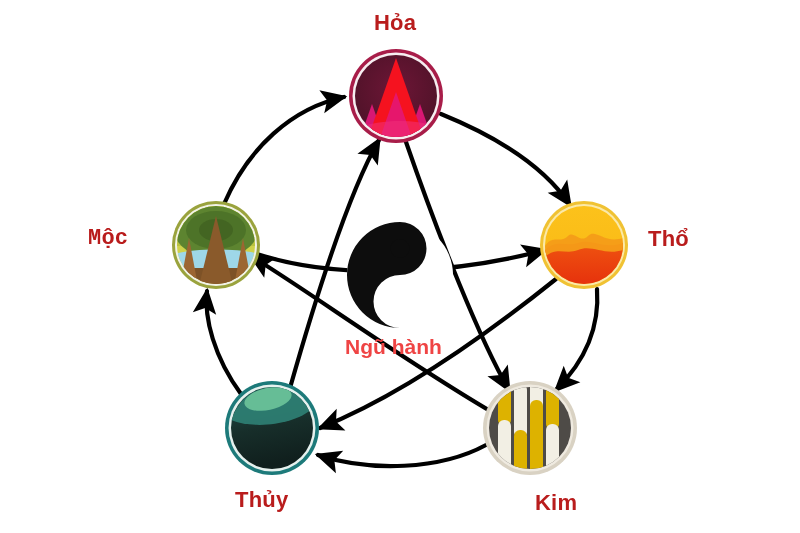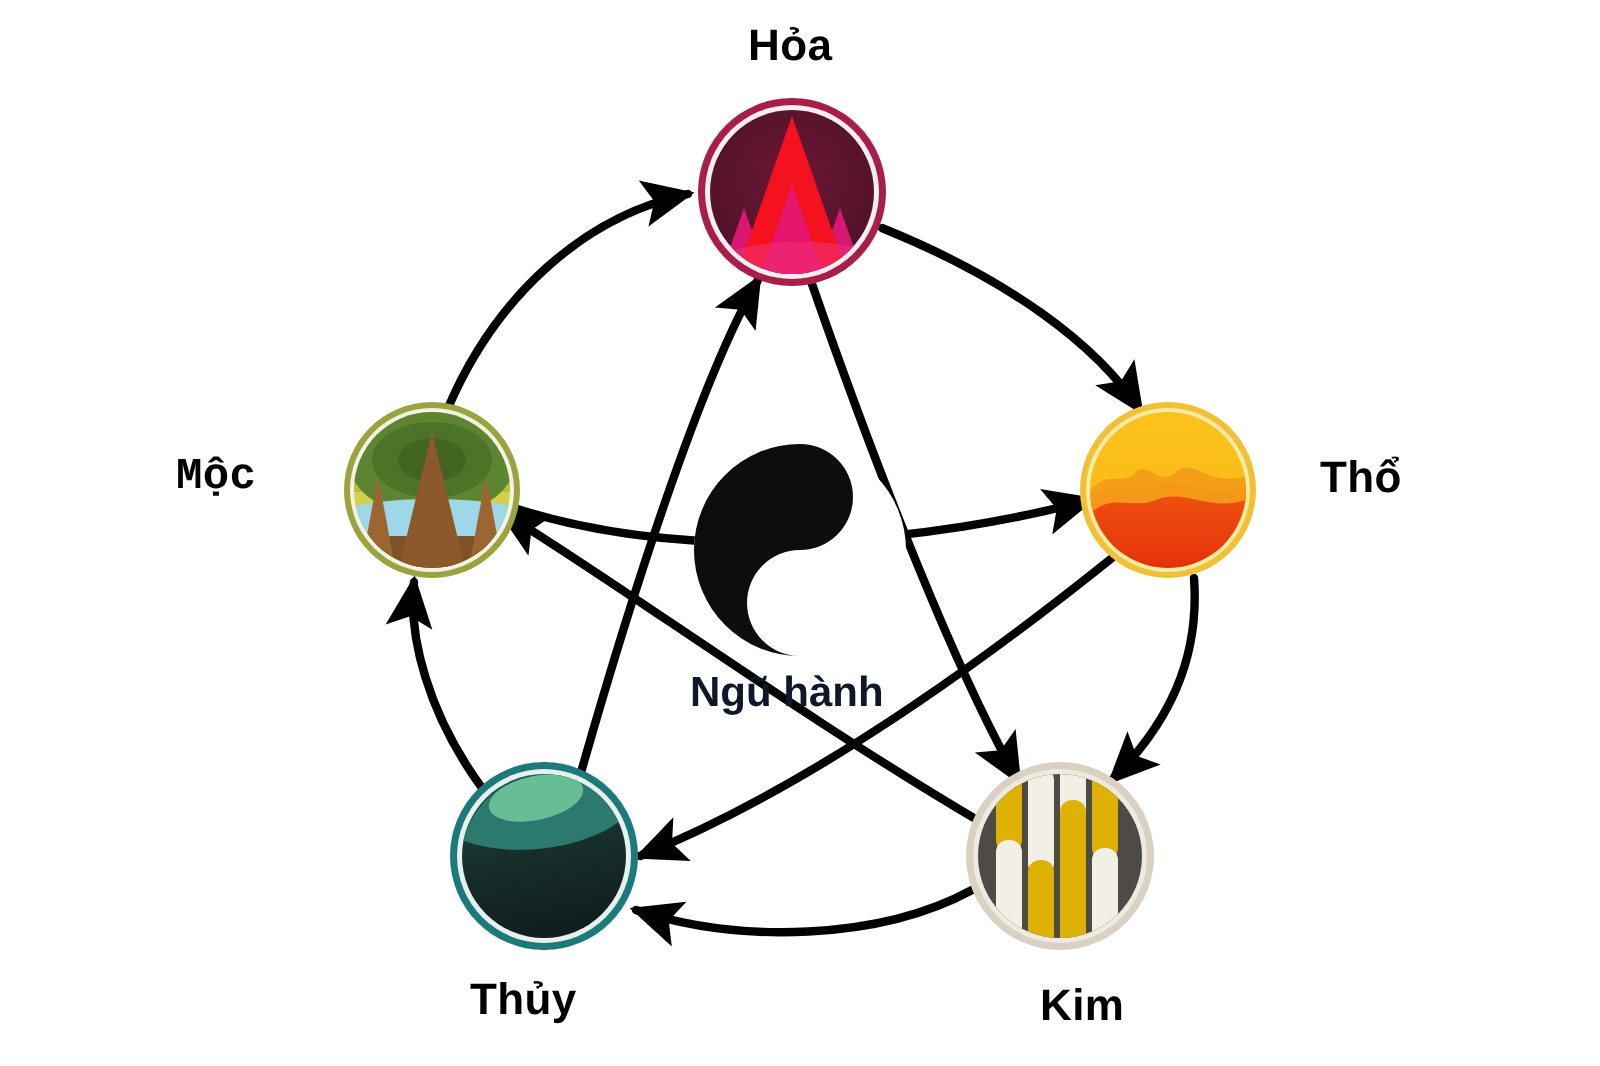--- a/index.html
+++ b/index.html
@@ -21,42 +21,42 @@
   }
   #diagram-svg {
     position: absolute;
     left: 0;
     top: 0;
     width: 800px;
     height: 533px;
   }
   .elem-label {
     position: absolute;
-    color: #000000;
+    color: #b91c1c;
     font-family: "Liberation Sans", sans-serif;
     font-weight: bold;
     font-size: 22px;
     letter-spacing: 0.2px;
     white-space: nowrap;
     line-height: 1;
   }
   .center-label {
     position: absolute;
-    color: #0f172a;
+    color: #ef4444;
     font-family: "Liberation Sans", sans-serif;
     font-weight: bold;
     font-size: 21px;
     white-space: nowrap;
     line-height: 1;
   }
   #label-hoa  { left: 374px; top: 12px; }
   #label-moc  { left: 88px;  top: 228px; font-family: Liberation Mono, monospace; }
-  #label-tho  { left: 648px; top: 228px; margin-left: 12px; }
+  #label-tho  { left: 648px; top: 228px; }
   #label-thuy { left: 235px; top: 489px; text-align: right; }
-  #label-kim  { left: 520px; top: 492px; }
+  #label-kim  { left: 535px; top: 492px; }
   #label-center { left: 345px; top: 336px; }
 </style>
 </head>
 <body>
 
 <div id="stage">
 
   <svg id="diagram-svg" viewBox="0 0 800 533">
     <defs>
       <marker id="arrowhead" markerWidth="7" markerHeight="7" refX="5.6" refY="3.1" orient="auto" markerUnits="strokeWidth">

